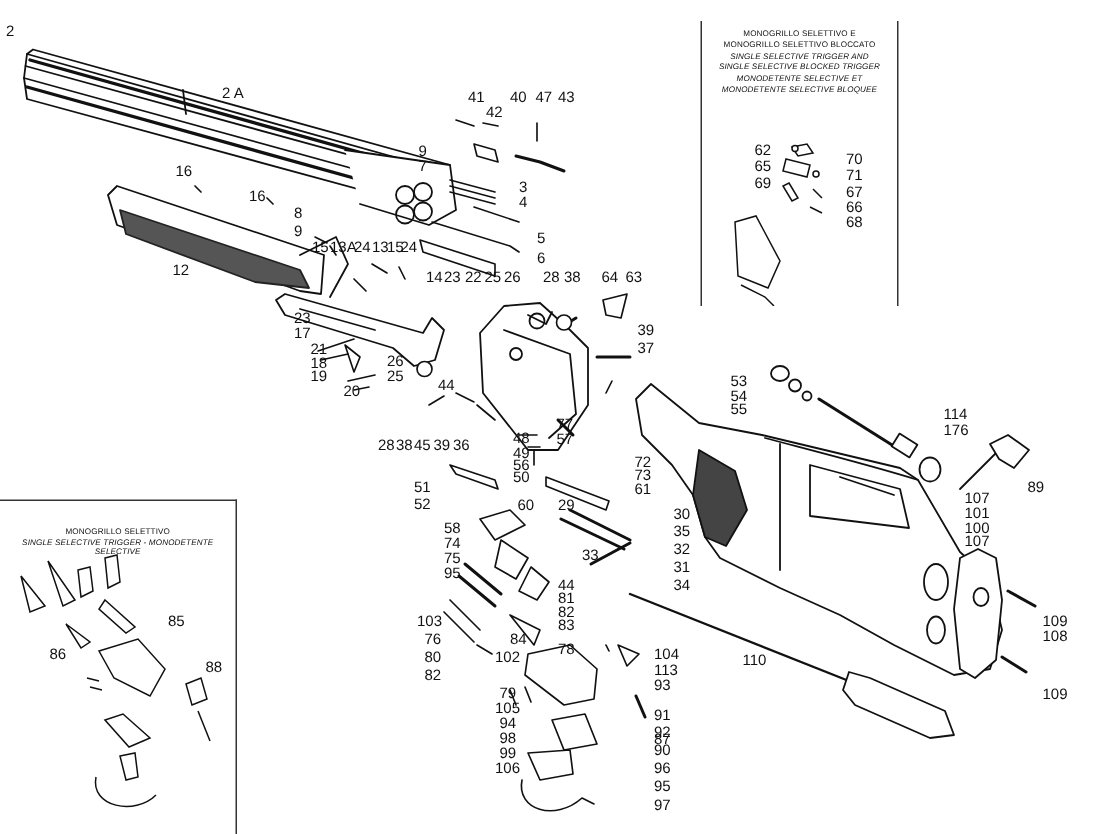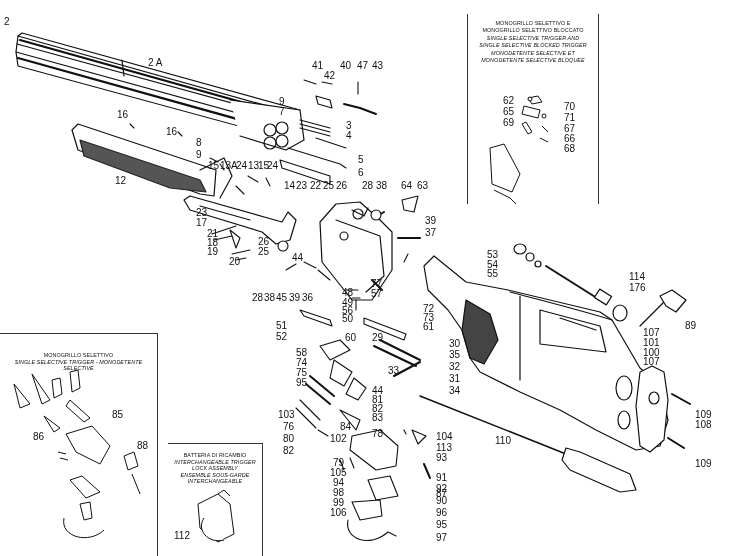--- a/index.html
+++ b/index.html
@@ -307,31 +307,14 @@
         <path d="M70 146 L82 142 L100 158 L86 164 Z"></path>
         <path d="M80 170 L90 168 L92 184 L84 186 Z"></path>
         <path d="M64 184 C60 204 90 210 104 196"></path>
       </g>
     </svg>
     <span class="lbl" style="left:112px;top:76px">85</span>
     <span class="lbl" style="left:33px;top:98px">86</span>
     <span class="lbl" style="left:137px;top:107px">88</span>
   </div>
 
-  <div class="inset" style="left:168px;top:443px;width:94px;height:113px;border-left:none;border-bottom:none;">
-    <div class="inset-title" style="top:8px">
-      <div>BATTERIA DI RICAMBIO</div>
-      <div class="it">INTERCHANGEABLE TRIGGER</div>
-      <div class="it">LOCK ASSEMBLY</div>
-      <div class="it">ENSEMBLE SOUS-GARDE</div>
-      <div class="it">INTERCHANGEABLE</div>
-    </div>
-    <svg class="part" width="94" height="113" viewBox="0 0 94 113" style="left:0;top:0">
-      <g fill="#fff" stroke="#111" stroke-width="1">
-        <path d="M30 60 L50 50 L62 60 L66 90 L50 98 L32 84 Z"></path>
-        <path d="M36 74 C28 86 40 100 56 96"></path>
-        <path d="M50 50 L56 46 L62 52"></path>
-      </g>
-    </svg>
-    <span class="lbl" style="left:6px;top:87px">112</span>
-  </div>
 
 </div>
 
 </body></html>

